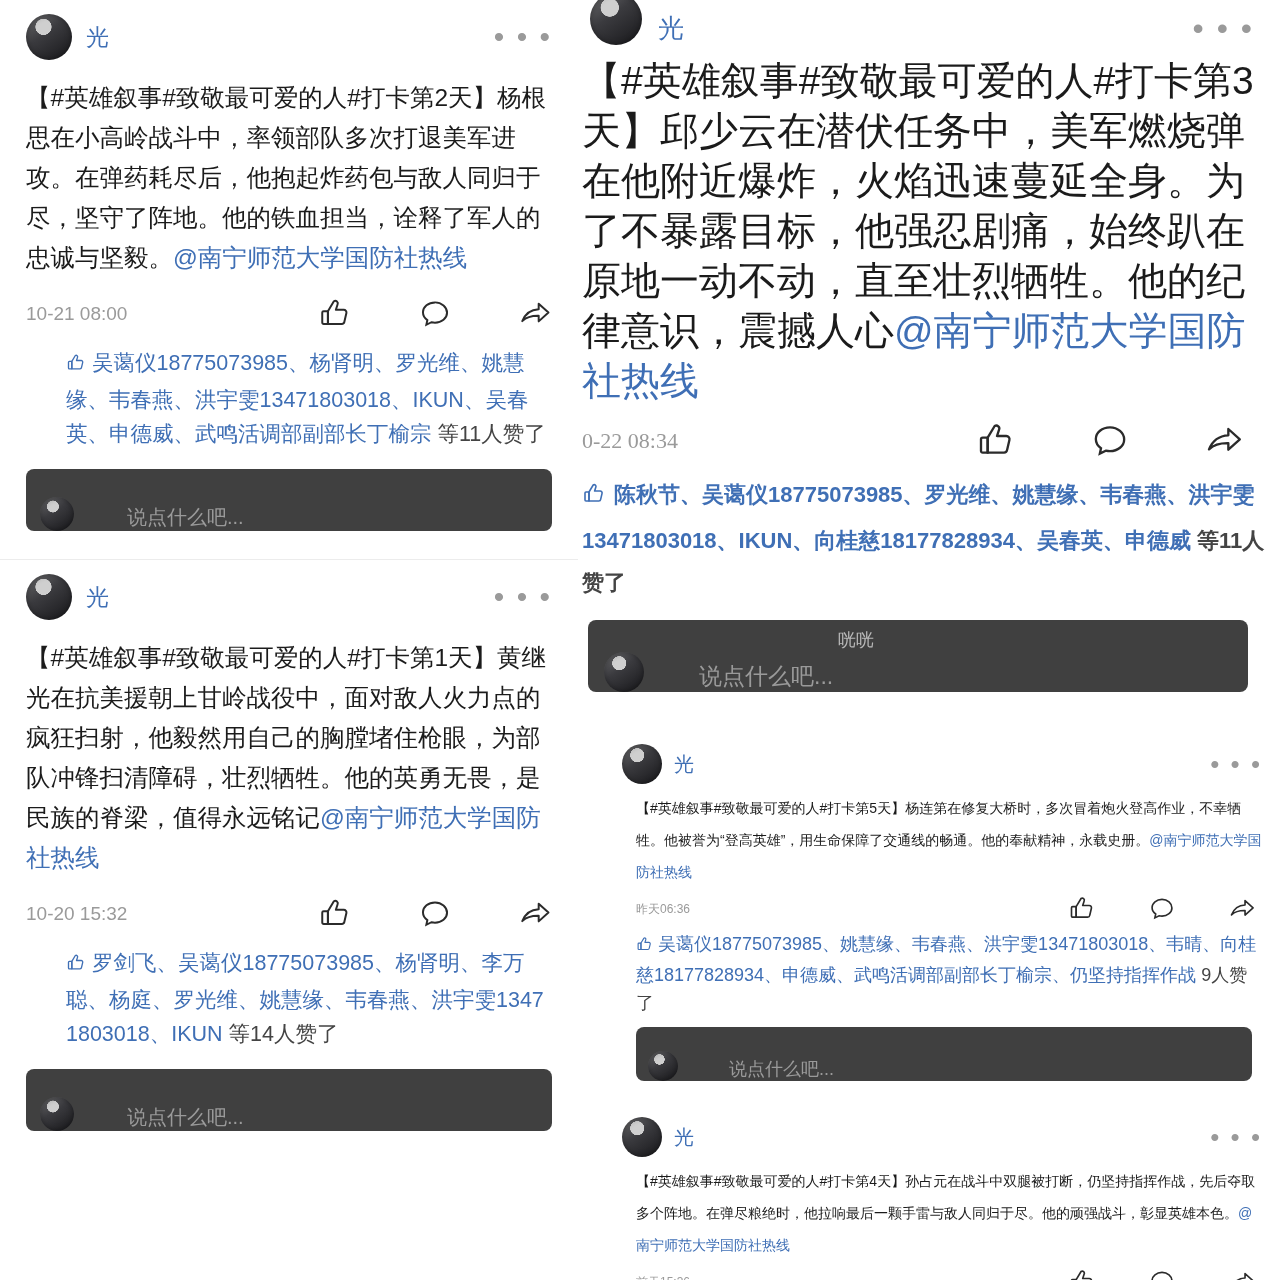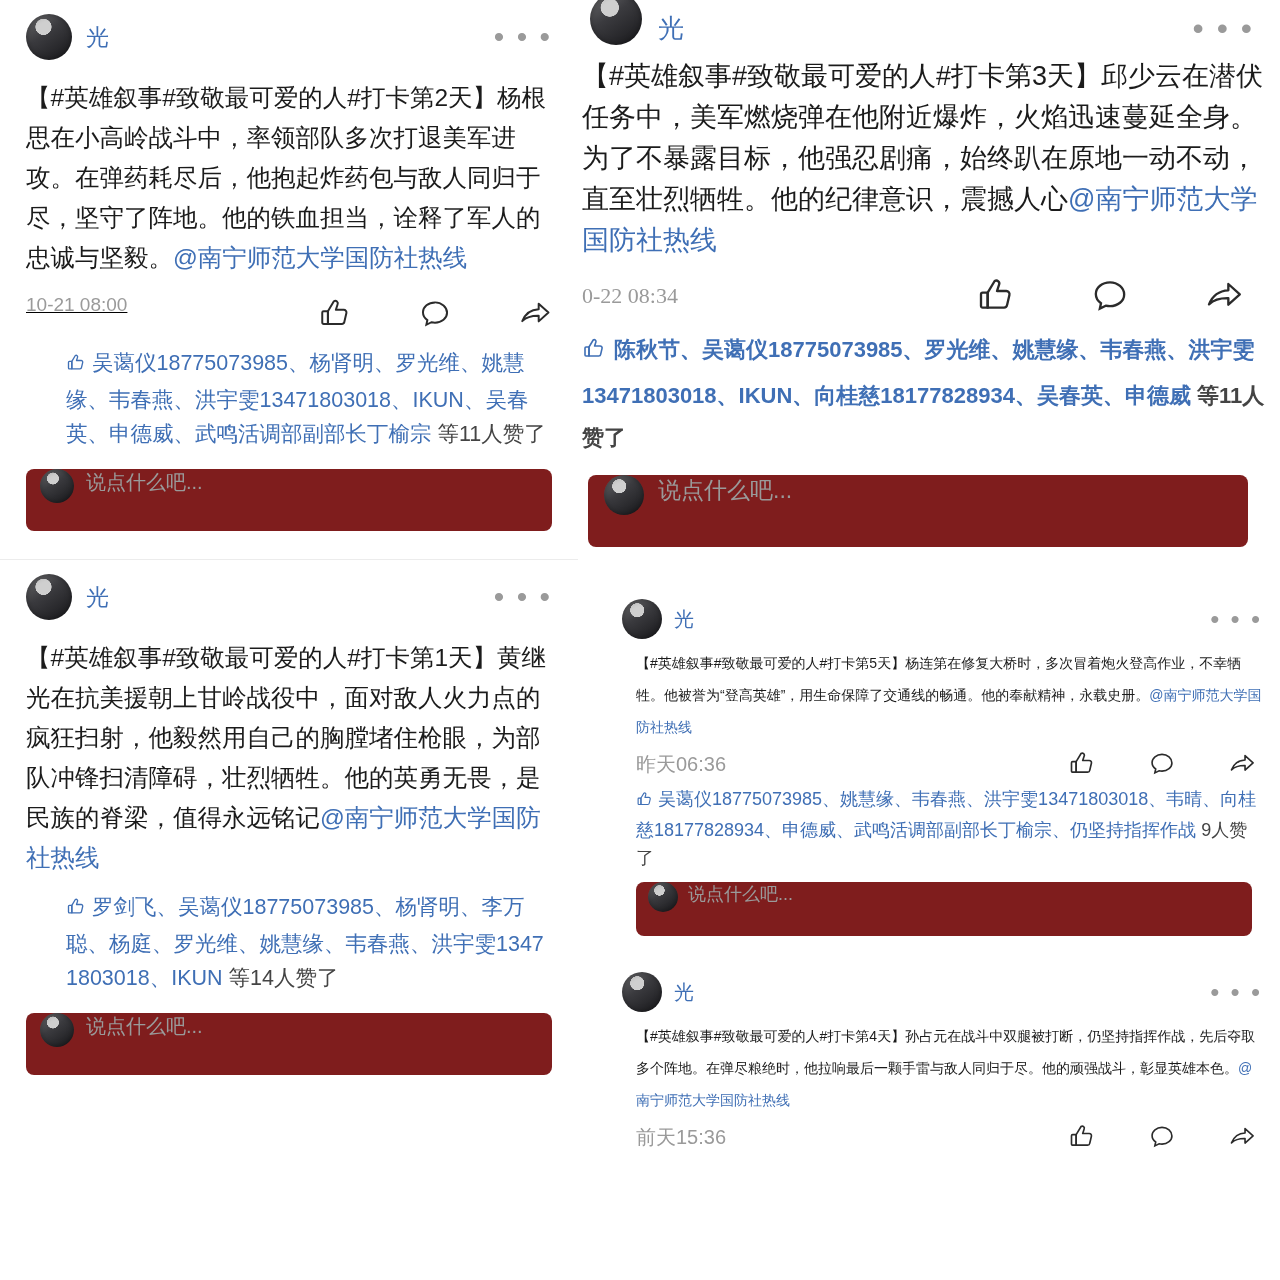--- a/index.html
+++ b/index.html
@@ -26,66 +26,66 @@
     box-shadow:inset 0 0 6px rgba(0,0,0,.4);
   }
   .nick{color:#3f6fb5;}
   .dots{margin-left:auto;color:#9a9a9a;letter-spacing:2px;line-height:.4;}
   .body-text{color:#1b1b1b;word-break:break-all;}
   .at{color:#3f6fb5;}
   .meta{color:#9a9a9a;}
   .likes{color:#3f6fb5;word-break:break-all;}
   .likes .tail{color:#444;}
   .cmt{
-    background:#7f1d1d;border-radius:8px;display:flex;align-items:flex-start;
+    background:#404040;border-radius:8px;display:flex;align-items:flex-end;gap:41px;
   }
   .cmt .ph{color:#9a9a9a;}
   .icons{display:flex;align-items:center;}
   .icons svg{display:block;}
   .divider{height:1px;background:#ececec;}
 
   
   .panel-left .post{padding:0 26px;}
   .lp-head{height:74px;}
   .lp-avatar{width:46px;height:46px;}
   .lp-nick{font-size:23px;margin-left:14px;}
   .lp-dots{font-size:30px;}
   .lp-text{font-size:24.5px;line-height:40px;margin-top:4px;}
   .lp-meta{font-size:19px;}
-  .lp-metarow{display:flex;margin-top:16px;height:40px;text-decoration:underline;}
+  .lp-metarow{display:flex;align-items:center;margin-top:16px;height:40px;}
   .lp-icons{margin-left:auto;gap:66px;display:flex;}
   .lp-likes{font-size:21.5px;line-height:34px;margin-top:12px;margin-left:40px;}
   .lp-cmt{height:62px;margin-top:18px;padding:0 14px;}
   .lp-cmt .ava{width:34px;height:34px;}
   .lp-cmt .ph{font-size:20px;margin-left:12px;}
 
   
   .panel-right .big{padding:0 14px 0 0;}
   .rb-head{height:56px;display:flex;align-items:center;padding-left:4px;}
   .rb-avatar{width:52px;height:52px;margin-left:8px;}
   .rb-nick{font-size:26px;margin-left:16px;}
   .rb-dots{font-size:32px;margin-right:12px;}
-  .rb-text{font-size:27px;line-height:41px;padding-left:4px;}
+  .rb-text{font-size:39px;line-height:50px;padding-left:4px;}
   .rb-metarow{display:flex;align-items:center;height:54px;margin-top:8px;padding-left:4px;font-family:Liberation Serif, serif;}
   .rb-meta{font-size:22px;}
   .rb-icons{margin-left:auto;gap:74px;display:flex;margin-right:22px;}
   .rb-likes{font-size:22px;line-height:42px;padding-left:4px;margin-top:6px;font-weight:bold;}
   .rb-cmt{height:72px;margin:16px 18px 0 10px;padding:0 16px;}
   .rb-cmt .ava{width:40px;height:40px;}
   .rb-cmt .ph{font-size:23px;margin-left:14px;}
 
   
   .small{padding:0 18px 0 44px;}
   .sm-head{height:56px;display:flex;align-items:center;}
   .sm-avatar{width:40px;height:40px;}
   .sm-nick{font-size:20px;margin-left:12px;}
   .sm-dots{font-size:26px;}
   .sm-text{font-size:14px;line-height:32px;padding-left:14px;}
   .sm-metarow{display:flex;align-items:center;height:42px;padding-left:14px;}
-  .sm-meta{font-size:20px;}
+  .sm-meta{font-size:12px;}
   .sm-icons{margin-left:auto;gap:52px;display:flex;margin-right:6px;}
   .sm-likes{font-size:18px;line-height:28px;padding-left:14px;}
   .sm-cmt{height:54px;margin:10px 10px 0 14px;padding:0 12px;}
   .sm-cmt .ava{width:30px;height:30px;}
   .sm-cmt .ph{font-size:18px;margin-left:10px;}
 
   .sliver{position:absolute;color:#b9b9b9;font-size:18px;}
 </style>
 </head>
 <body>
@@ -136,20 +136,41 @@
 
   <div class="divider" style="margin:28px 0 0 0;"></div>
 
   <div class="post">
     <div class="post-head lp-head">
       <div class="avatar lp-avatar"></div>
       <div class="nick lp-nick">光</div>
       <div class="dots lp-dots">• • •</div>
     </div>
     <div class="body-text lp-text"><span>【#英雄叙事#致敬最可爱的人#打卡第1天】黄继光在抗美援朝上甘岭战役中，面对敌人火力点的疯狂扫射，他毅然用自己的胸膛堵住枪眼，为部队冲锋扫清障碍，壮烈牺牲。他的英勇无畏，是民族的脊梁，值得永远铭记</span><span class="at">@南宁师范大学国防社热线</span></div>
+    <div class="lp-metarow">
+      <div class="meta lp-meta">10-20 15:32</div>
+      <div class="icons lp-icons">
+        <span>
+          <svg width="34" height="34" viewBox="0 0 24 24" fill="none" stroke="#2b2b2b" stroke-width="1.4" stroke-linejoin="round">
+              <path d="M7 10v9H4a1 1 0 0 1-1-1v-7a1 1 0 0 1 1-1z"></path>
+              <path d="M7 10l4.2-7a1.8 1.8 0 0 1 2.6 2.3L12.6 9h5.6a1.9 1.9 0 0 1 1.85 2.35l-1.4 6A1.9 1.9 0 0 1 16.8 19H7z"></path>
+            </svg>
+        </span>
+        <span>
+          <svg width="34" height="34" viewBox="0 0 24 24" fill="none" stroke="#2b2b2b" stroke-width="1.4">
+              <path d="M12 3.8c-4.7 0-8.5 3.1-8.5 7 0 2.2 1.2 4.2 3.1 5.5l-.7 3.3 3.6-1.8c.8.2 1.6.3 2.5.3 4.7 0 8.5-3.1 8.5-7s-3.8-7.3-8.5-7.3z"></path>
+            </svg>
+        </span>
+        <span>
+          <svg width="34" height="34" viewBox="0 0 24 24" fill="none" stroke="#2b2b2b" stroke-width="1.4" stroke-linecap="round" stroke-linejoin="round">
+              <path d="M3 17c2.5-6.2 7.1-8.2 11.6-8.4V4.8L21.5 11l-6.9 6.2v-3.9C10.3 13.2 6.2 14 3 17z"></path>
+            </svg>
+        </span>
+      </div>
+    </div>
     <div class="likes lp-likes">
       <span style="display:inline-block;vertical-align:-3px;margin-right:6px;">
         <svg width="20" height="20" viewBox="0 0 24 24" fill="none" stroke="#3f6fb5" stroke-width="1.6" stroke-linejoin="round">
             <path d="M7 10v9H4a1 1 0 0 1-1-1v-7a1 1 0 0 1 1-1z"></path>
             <path d="M7 10l4.2-7a1.8 1.8 0 0 1 2.6 2.3L12.6 9h5.6a1.9 1.9 0 0 1 1.85 2.35l-1.4 6A1.9 1.9 0 0 1 16.8 19H7z"></path>
           </svg>
       </span><span>罗剑飞、吴蔼仪18775073985、杨肾明、李万聪、杨庭、罗光维、姚慧缘、韦春燕、洪宇雯13471803018、IKUN</span><span class="tail">&nbsp;</span><span class="tail">等14人赞了</span>
     </div>
     <div class="cmt lp-cmt">
       <div class="avatar ava"></div>

